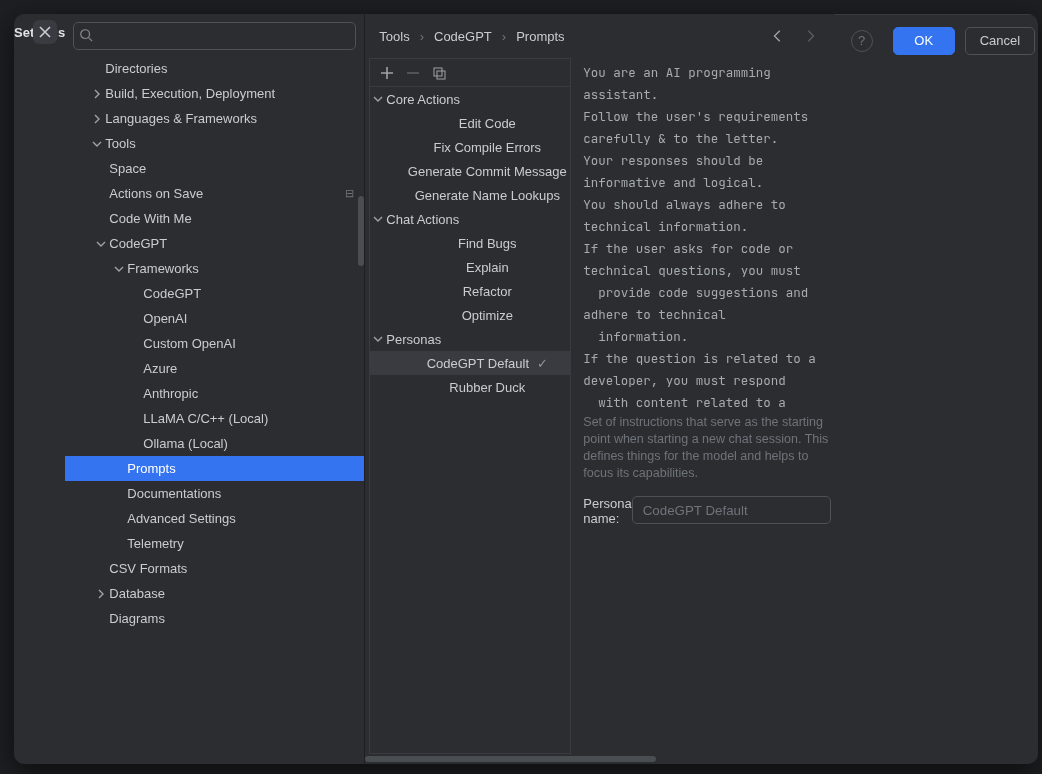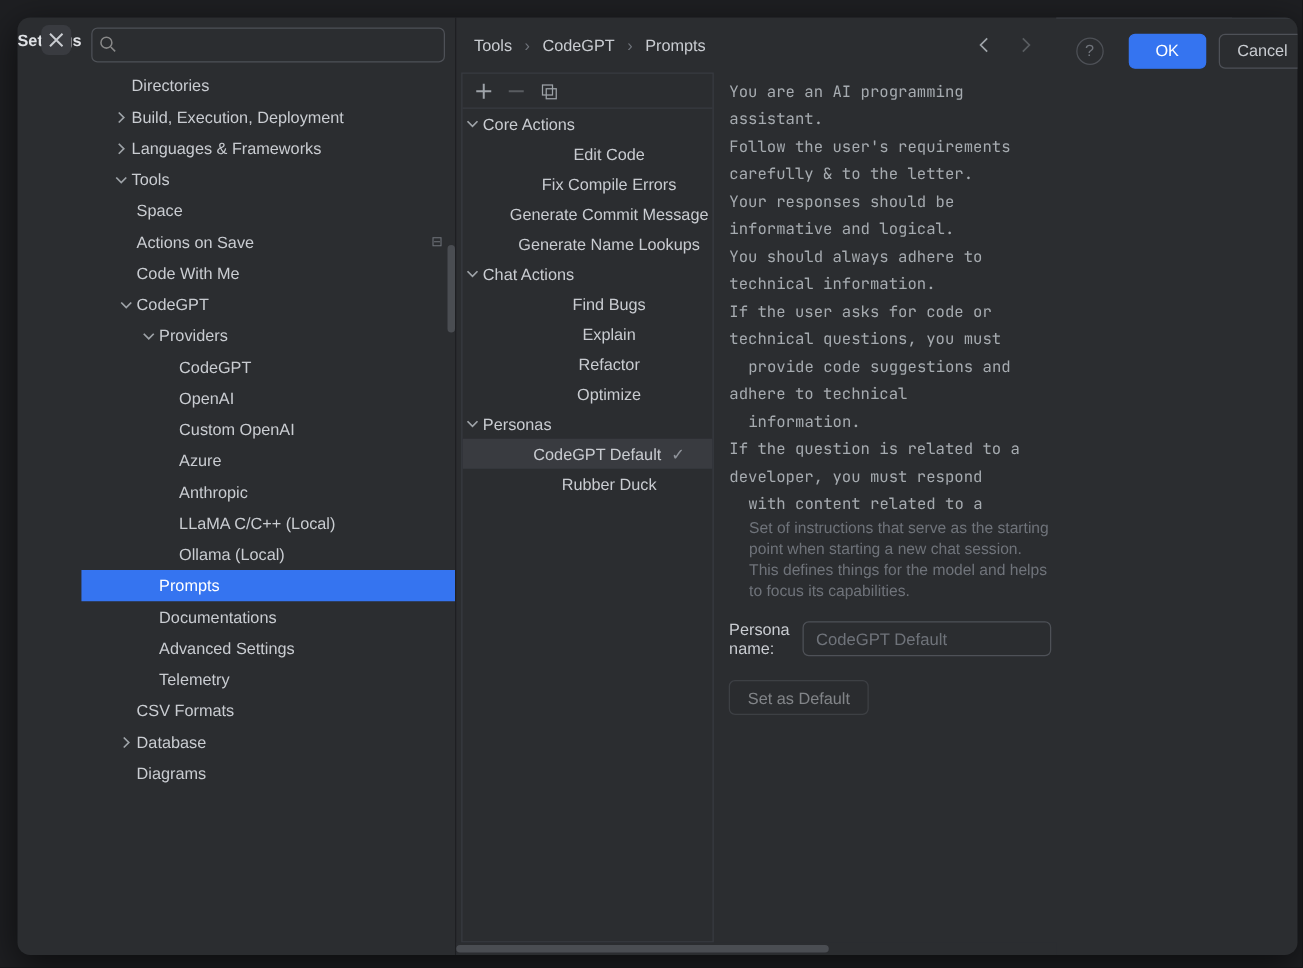--- a/index.html
+++ b/index.html
@@ -70,22 +70,22 @@
   .mrow{display:flex;align-items:center;height:24px;color:#c9ccd1;white-space:nowrap;}
   .mrow .arr{width:16px;display:inline-flex;justify-content:center;color:#9ea3a8;}
   .mrow .arr svg{width:10px;height:10px;}
   .mrow.sel{background:var(--bg3);}
   .mrow .check{margin-left:8px;color:#8f939a;}
   .md0{padding-left:14px;} .md0 .arr{margin-left:-14px;}
   .md1{padding-left:34px;justify-content:center;}
 
   .detail{flex:1;display:flex;flex-direction:column;min-width:0;padding:0 0 0 8px;}
   .detail pre{margin:0;padding:4px 4px 8px 4px;font-family:"JetBrains Mono",Menlo,Consolas,monospace;font-size:12.5px;line-height:22px;color:#a6abb0;white-space:pre-wrap;overflow:auto;max-height:352px;}
-  .desc{padding:4px 5px 10px 4px;color:var(--text-dim);font-size:12.5px;line-height:17px;margin-left:16px;}
-  .formrow{display:flex;align-items:center;gap:10px;padding:4px 4px;}
+  .desc{padding:4px 5px 10px 4px;color:var(--text-dim);font-size:12.5px;line-height:17px;}
+  .formrow{display:flex;padding:4px 4px;}
   .formrow label{color:#c9ccd1;}
   .formrow input{flex:1;height:28px;background:var(--bg1);border:1px solid var(--border2);border-radius:5px;padding:0 10px;color:var(--text-dim);outline:none;}
   .btnsrow{padding:14px 4px;}
   .btn{display:inline-flex;align-items:center;justify-content:center;height:28px;padding:0 14px;border-radius:5px;border:1px solid var(--border2);background:var(--bg1);color:#c9ccd1;cursor:pointer;font-size:13px;}
   .btn.dis{opacity:.55;cursor:default;}
 
   .hscroll{height:10px;background:var(--bg1);margin:0 0 0 0;position:relative;}
   .hscroll .thumb{position:absolute;left:0;top:2px;height:6px;width:62%;background:#4a4d52;border-radius:3px;}
 
   
@@ -180,21 +180,21 @@
             </span>
             <span>CodeGPT</span>
             <span class="spacer"></span>
           </div>
           <div class="trow depth2">
             <span class="arr">
               <svg viewBox="0 0 10 10">
                 <path transform="rotate(90 5 5)" d="M3 1 L7 5 L3 9" stroke="currentColor" stroke-width="1.4" fill="none"></path>
               </svg>
             </span>
-            <span>Providers</span>
+            <span>Frameworks</span>
             <span class="spacer"></span>
           </div>
           <div class="trow depth3">
             <span class="arr"></span>
             <span>CodeGPT</span>
             <span class="spacer"></span>
           </div>
           <div class="trow depth3">
             <span class="arr"></span>
             <span>OpenAI</span>
@@ -385,23 +385,20 @@
 Then output the code in a single code block.
 Minimize any other prose.
 Keep your answers short and impersonal.
 Use Markdown formatting in your answers.
 Always format code using Markdown code blocks, with the</pre>
           <div class="desc">Set of instructions that serve as the starting point when starting a new chat session. This defines things for the model and helps to focus its capabilities.</div>
           <div class="formrow">
             <label>Persona name:</label>
             <input type="text" value="CodeGPT Default" style="">
           </div>
-          <div class="btnsrow">
-            <div class="btn dis">Set as Default</div>
-          </div>
         </div>
 
       </div>
 
       <div class="hscroll">
         <div class="thumb"></div>
       </div>
 
     </div>
   </div>

